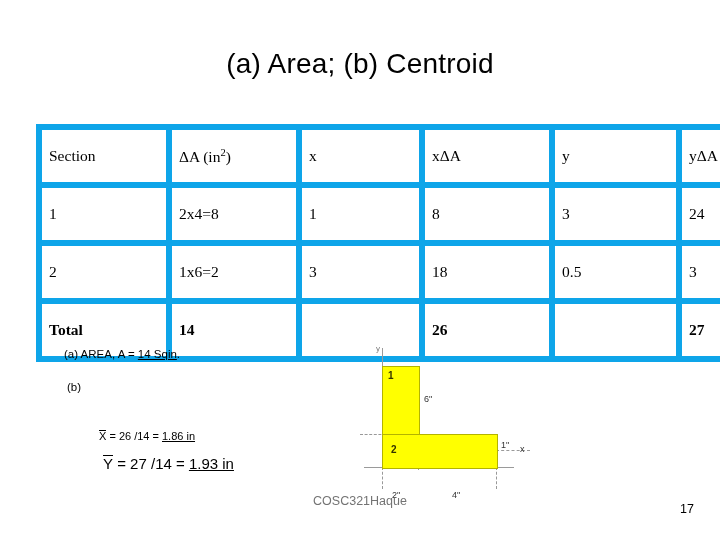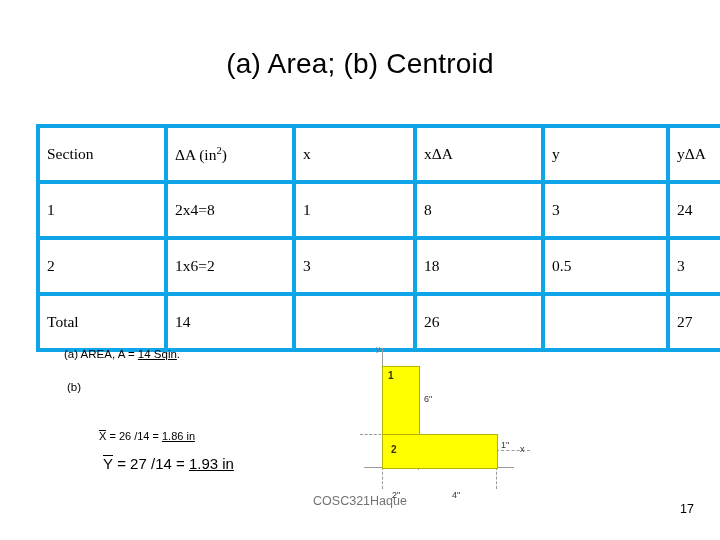--- a/index.html
+++ b/index.html
@@ -39,28 +39,28 @@
     position: absolute;
     left: 36px;
     top: 124px;
     width: 648px;
     border-collapse: collapse;
     table-layout: fixed;
     font-family: "Liberation Serif", serif;
     font-size: 15.5px;
   }
   table.data td {
-    border: 4px solid #0ea5e9;
+    border: 6px solid #0ea5e9;
     padding: 8px 7px 8px 7px;
     height: 36px;
     vertical-align: middle;
     line-height: 1.15;
   }
   table.data tr.total td {
-    font-weight: normal;
+    font-weight: bold;
   }
   .col1 { width: 110px; }
   .col2 { width: 110px; }
   .col3 { width: 103px; }
   .col4 { width: 110px; }
   .col5 { width: 107px; }
   .col6 { width: 108px; }
 
   sup { font-size: 68%; vertical-align: super; }
 

